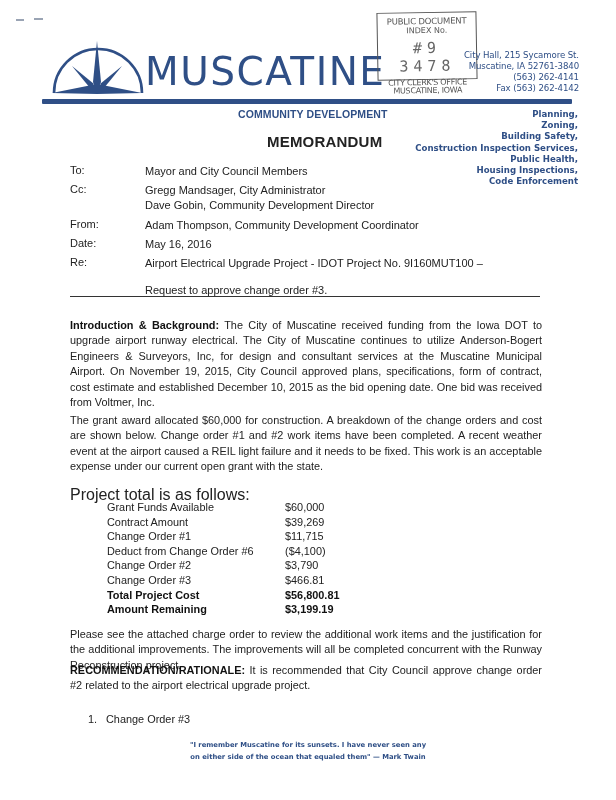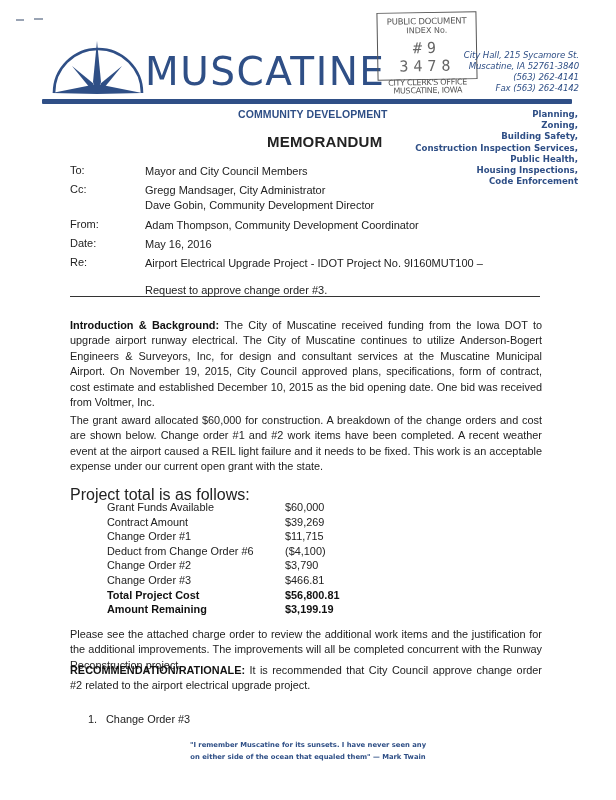--- a/index.html
+++ b/index.html
@@ -13,21 +13,21 @@
     .brand { position: absolute; left: 145px; top: 52px; font-family: "DejaVu Sans", sans-serif; font-size: 39px; letter-spacing: 1.5px; color: #2f4f86; line-height: 1; }
     .header-rule { position: absolute; left: 42px; top: 99px; width: 530px; height: 5px; background: #2f4f86; border-radius: 1px; }
 
     .stamp { position: absolute; left: 377px; top: 12px; width: 100px; height: 68px; border: 1px solid #555; transform: rotate(-1deg); color: #555; text-align: center; font-family: "DejaVu Sans", sans-serif; }
     .stamp .s1 { font-size: 8.5px; margin-top: 3px; letter-spacing: -0.2px; }
     .stamp .s2 { font-size: 8px; margin-top: 0px; }
     .stamp .num { font-size: 15px; letter-spacing: 5px; margin-top: 4px; font-family: "DejaVu Sans Mono", monospace; color: #666; }
     .stamp .s3 { font-size: 8px; margin-top: 3px; letter-spacing: -0.3px; }
     .stamp .s4 { font-size: 8px; margin-top: -1px; letter-spacing: -0.3px; }
 
-    .address { position: absolute; right: 37px; top: 50px; text-align: right; font-family: "DejaVu Sans", sans-serif; font-size: 8.6px; line-height: 11px; color: #2f4f86; letter-spacing: -0.1px; font-style: italic; }
+    .address { position: absolute; right: 37px; top: 50px; text-align: right; font-family: "DejaVu Sans", sans-serif; font-size: 8.6px; line-height: 11px; color: #2f4f86; letter-spacing: -0.1px; }
 
     .dept { position: absolute; left: 238px; top: 108px; font-size: 10.5px; font-weight: bold; color: #2f4f86; letter-spacing: 0.1px; }
     .memo { position: absolute; left: 267px; top: 133px; font-size: 15px; font-weight: bold; color: #222; letter-spacing: 0.2px; }
 
     .services { position: absolute; right: 38px; top: 109px; text-align: right; font-family: "DejaVu Sans", sans-serif; font-size: 8.6px; line-height: 11.2px; font-weight: bold; color: #2f4f86; }
     .hdr-label { position: absolute; left: 70px; font-size: 11px; color: #222; }
     .hdr-value { position: absolute; left: 145px; font-size: 11px; color: #222; line-height: 14px; }
 
     .body-rule { position: absolute; left: 70px; top: 296px; width: 470px; height: 1px; background: #333; }
 

